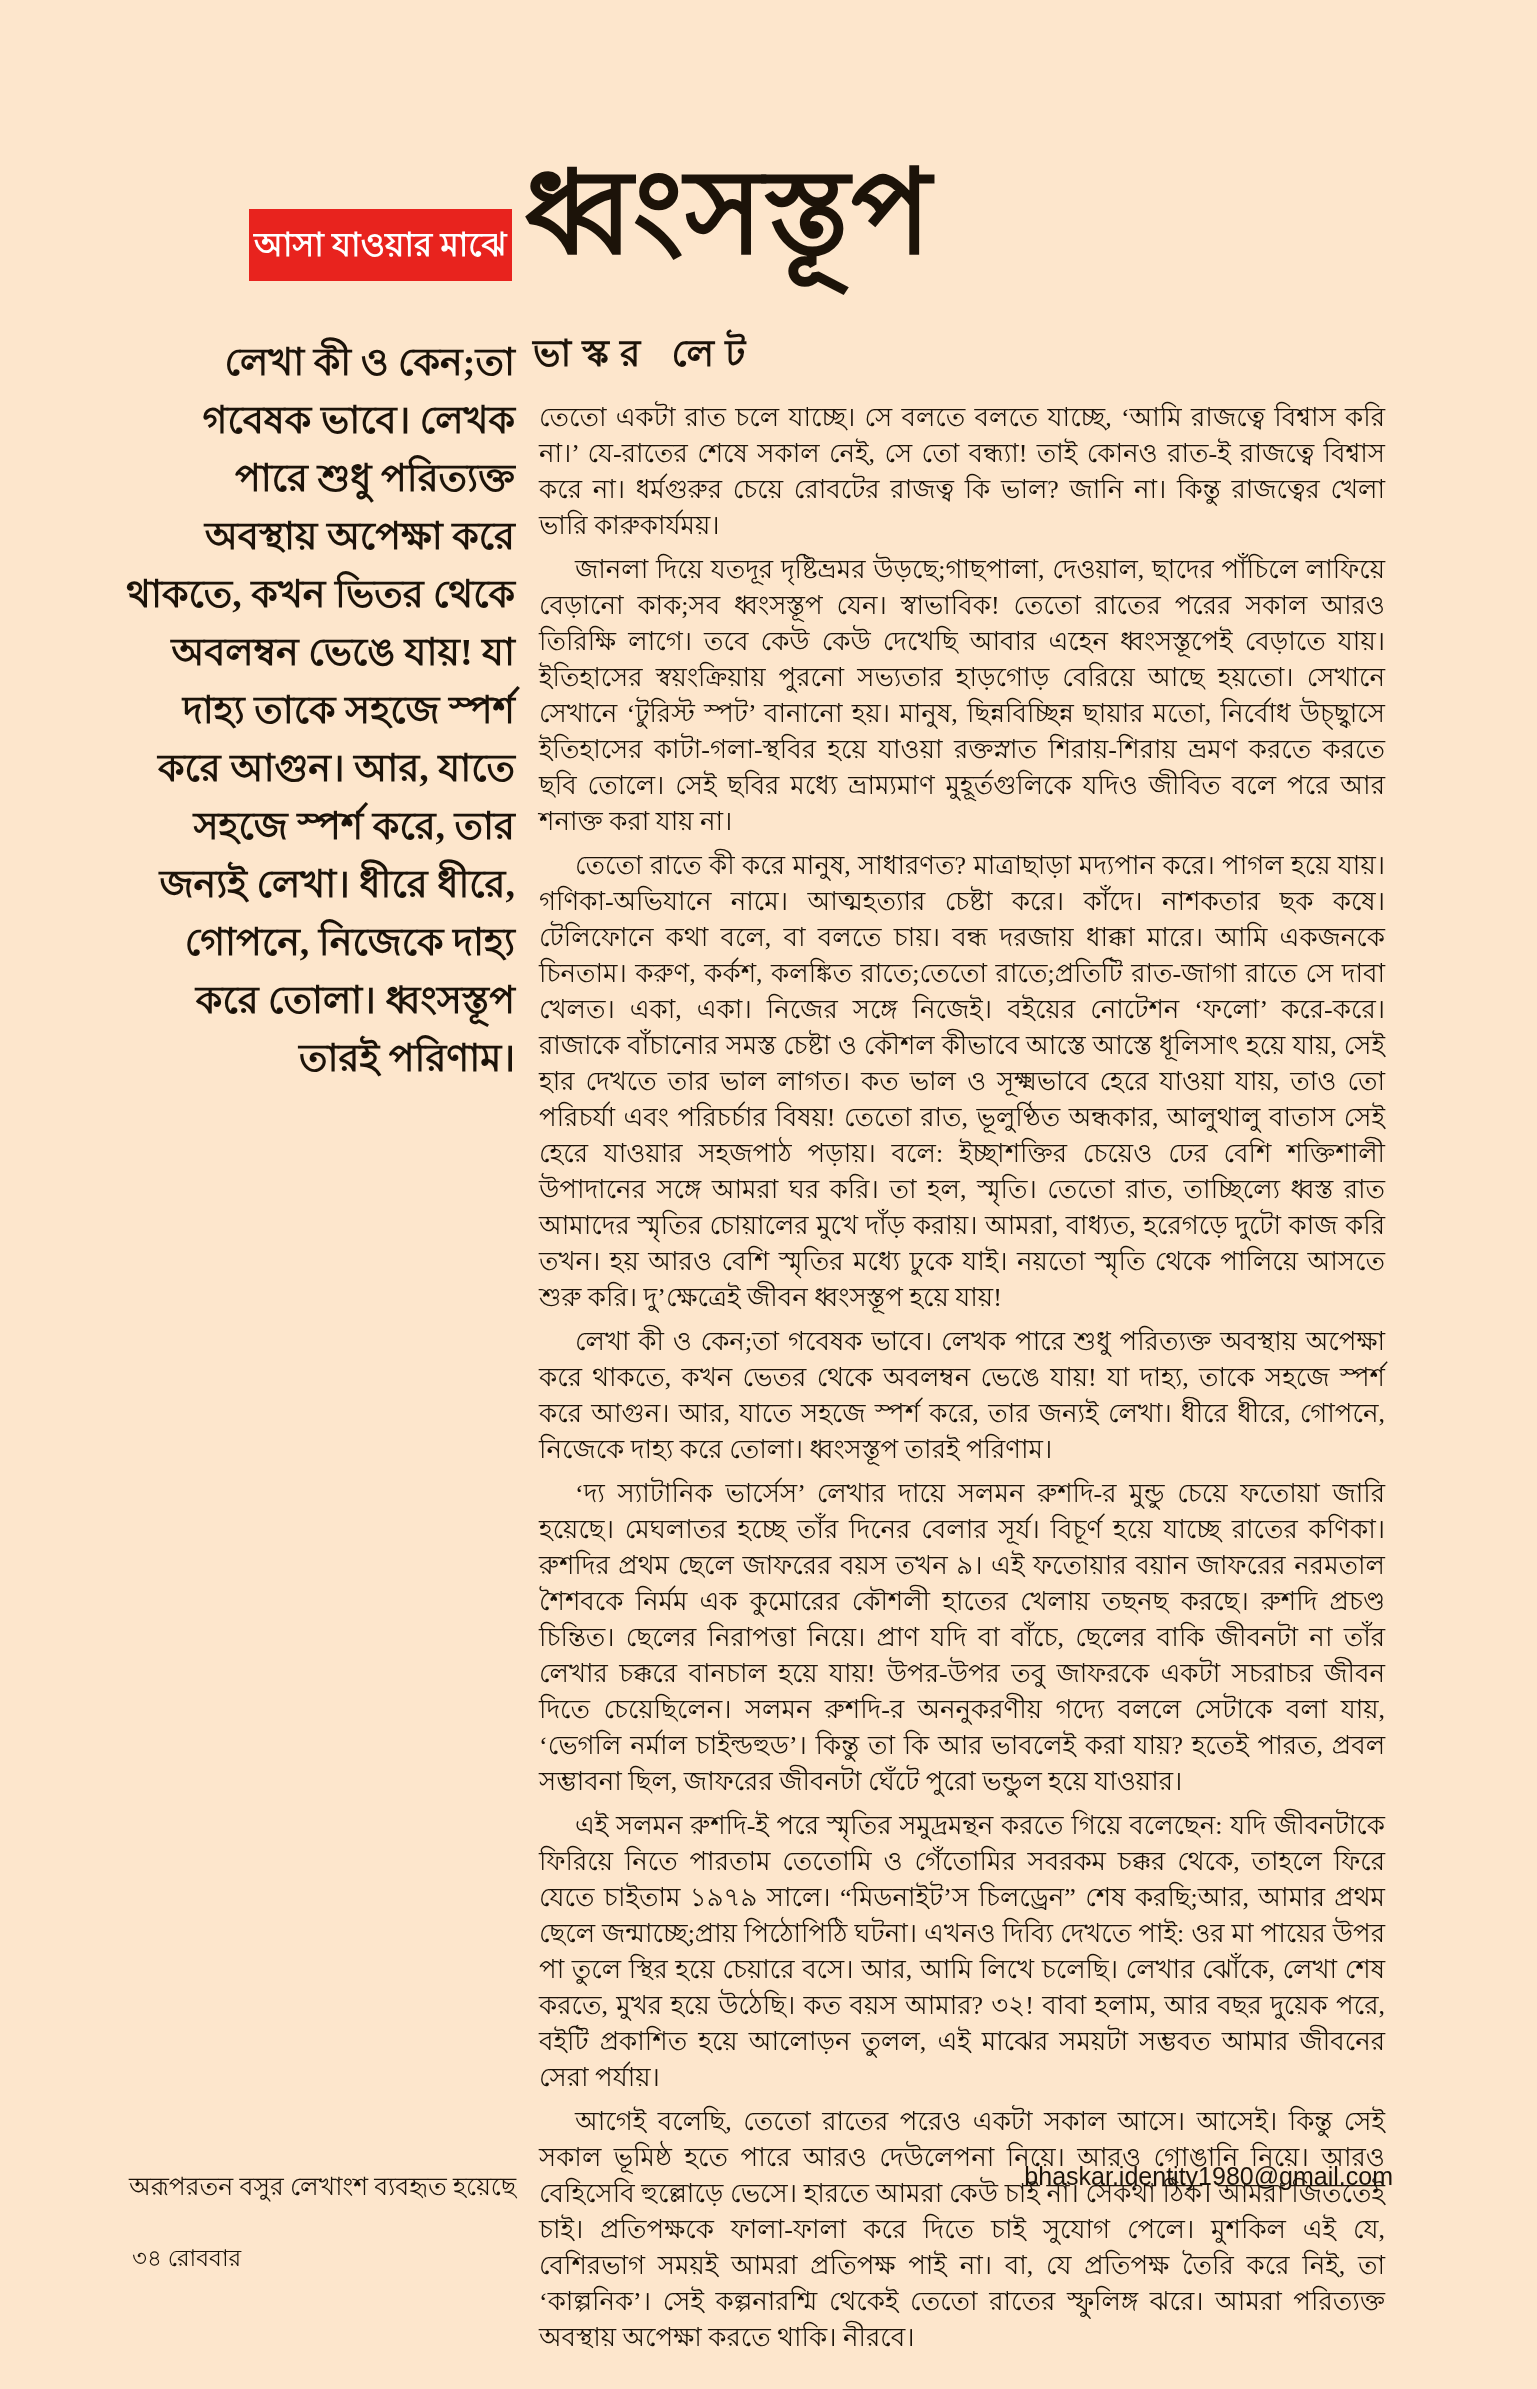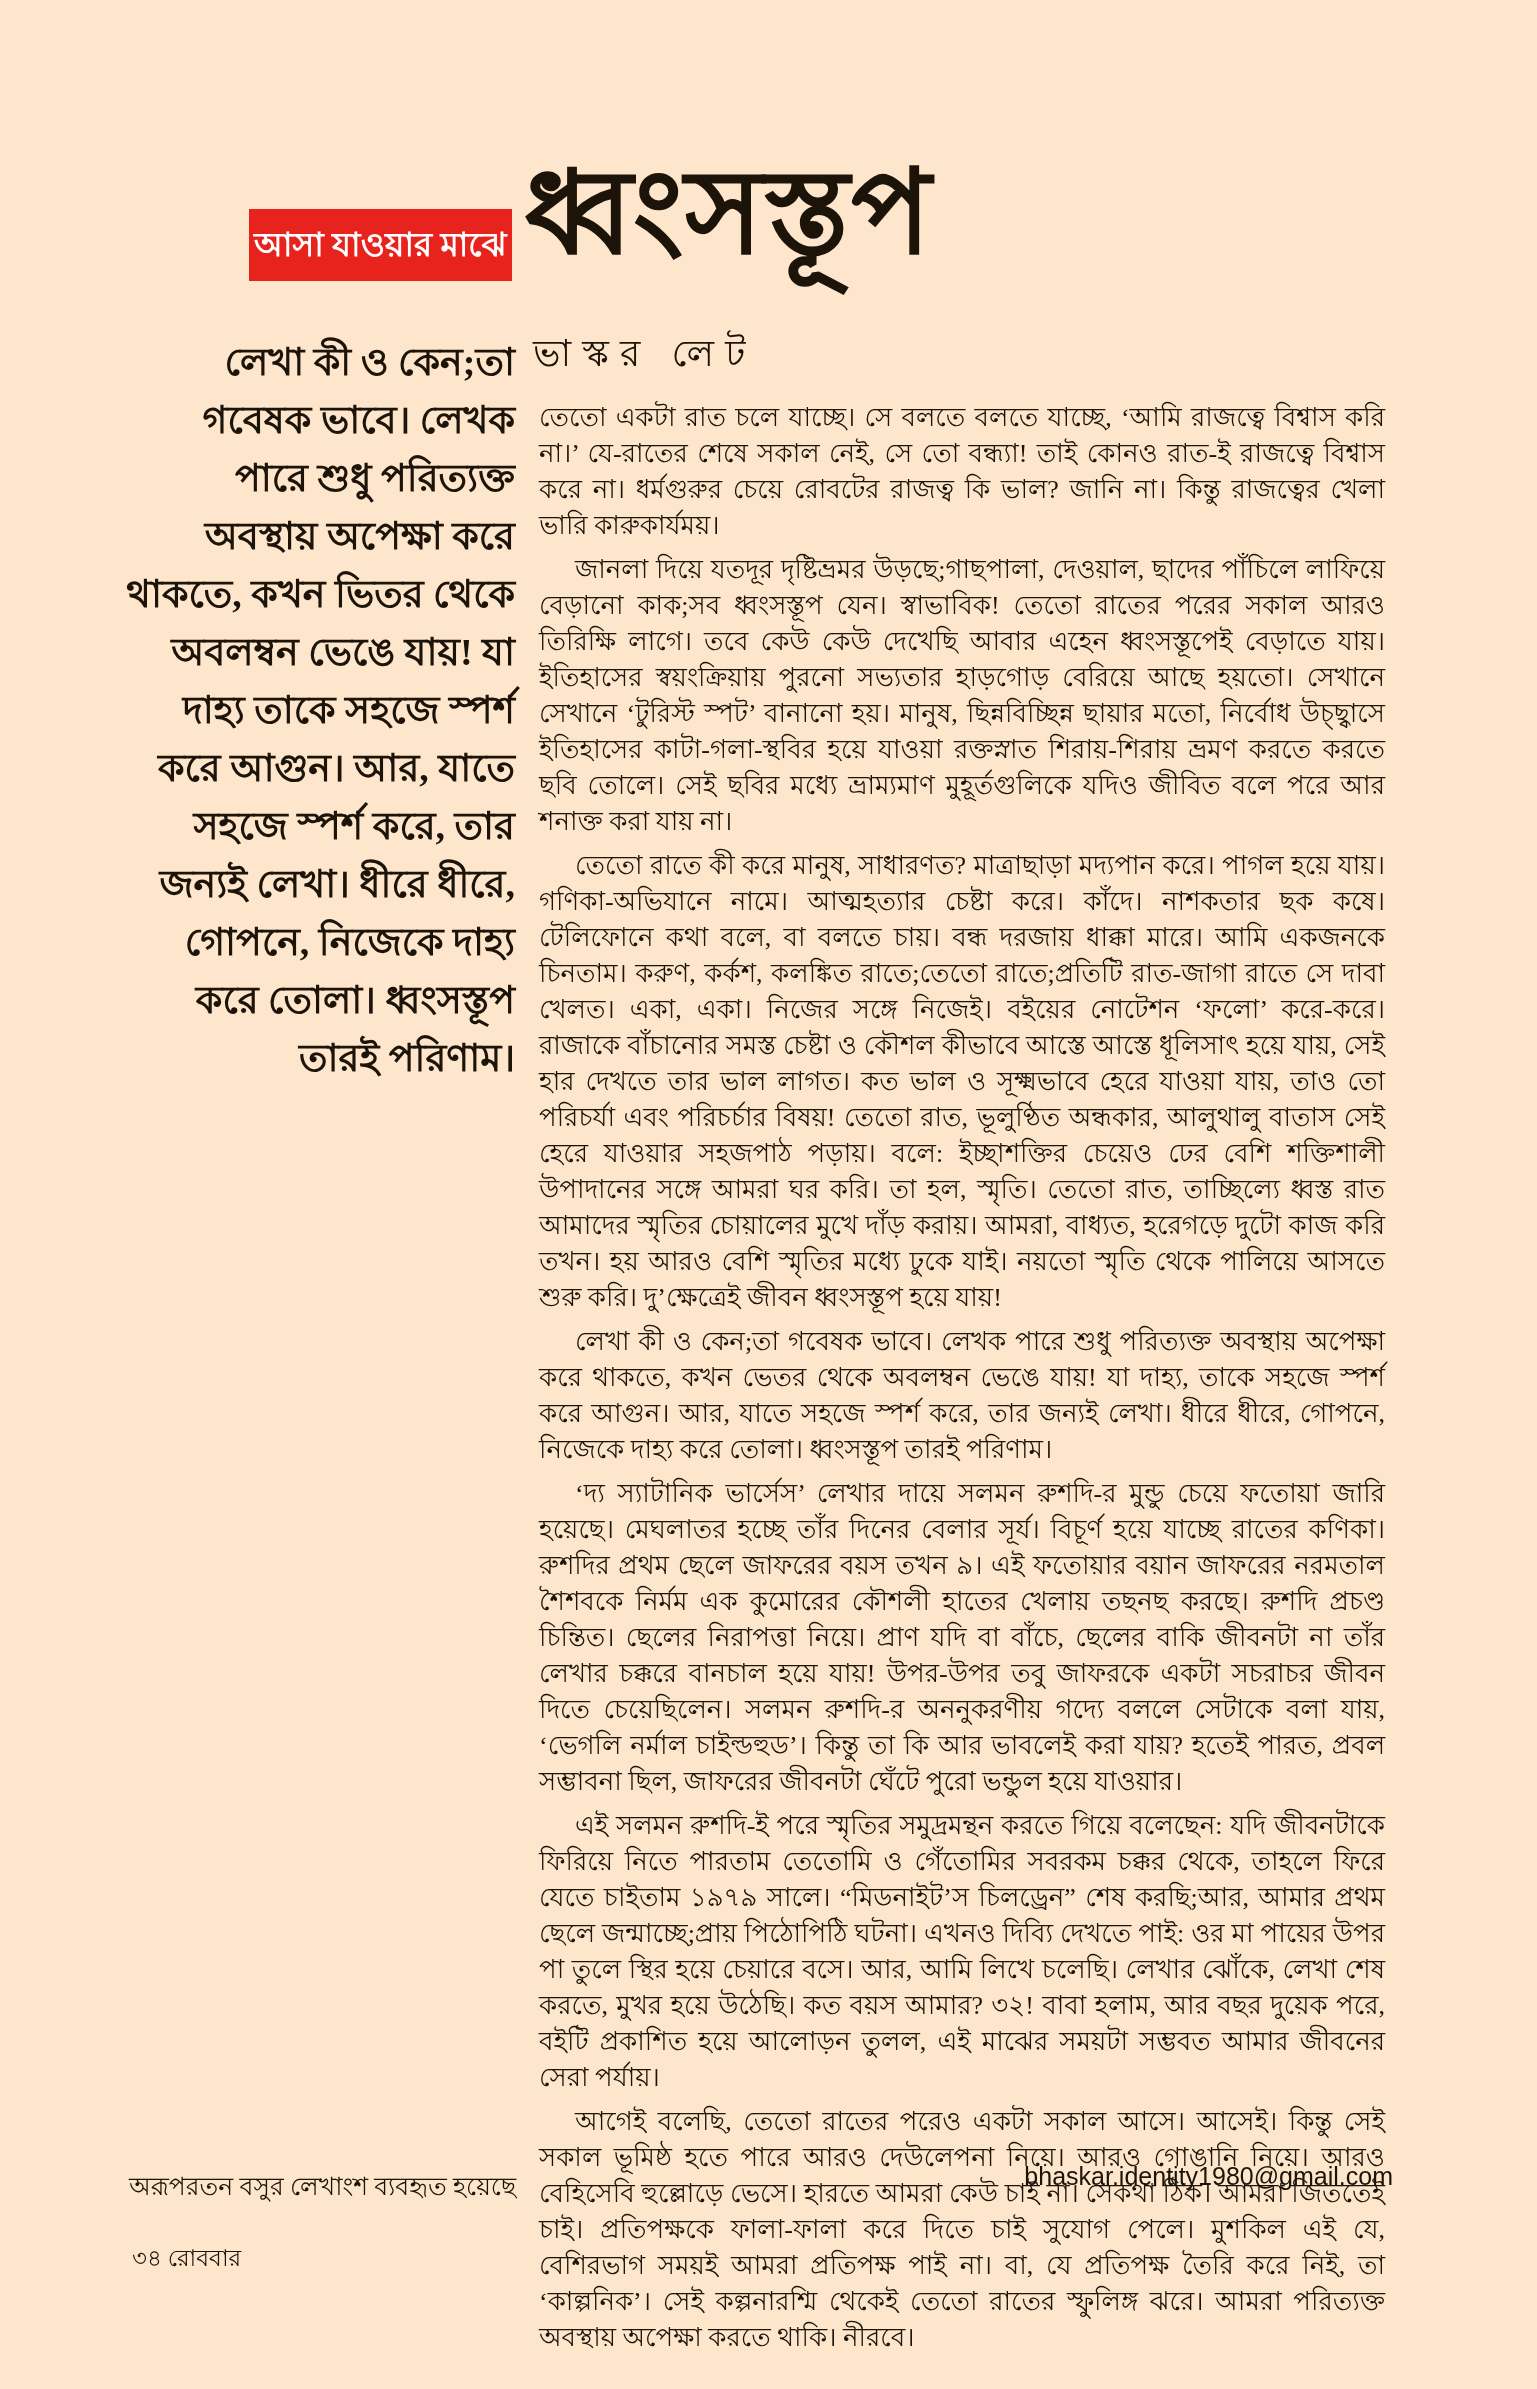--- a/index.html
+++ b/index.html
@@ -17,21 +17,21 @@
     display:flex;align-items:center;
     font-size:33px;font-weight:700;line-height:1;margin-left:20px;
   }
   .title{
     position:absolute;left:524px;top:152px;
     font-size:118px;line-height:1.05;font-weight:700;
     letter-spacing:1.6px;white-space:nowrap;font-family:Liberation Serif, serif;
   }
   .author{
     position:absolute;left:533px;top:324px;
-    font-size:37px;font-weight:400;letter-spacing:11px;white-space:nowrap;
+    font-size:37px;font-weight:700;letter-spacing:11px;white-space:nowrap;
   }
   .pullquote{
     position:absolute;left:122px;top:333px;width:393px;
     font-size:38px;line-height:58px;font-weight:600;
     text-align:right;
   }
   .bodycol{
     position:absolute;left:531px;top:392px;width:862px;
     font-size:26px;line-height:36px;
     text-align:justify;

